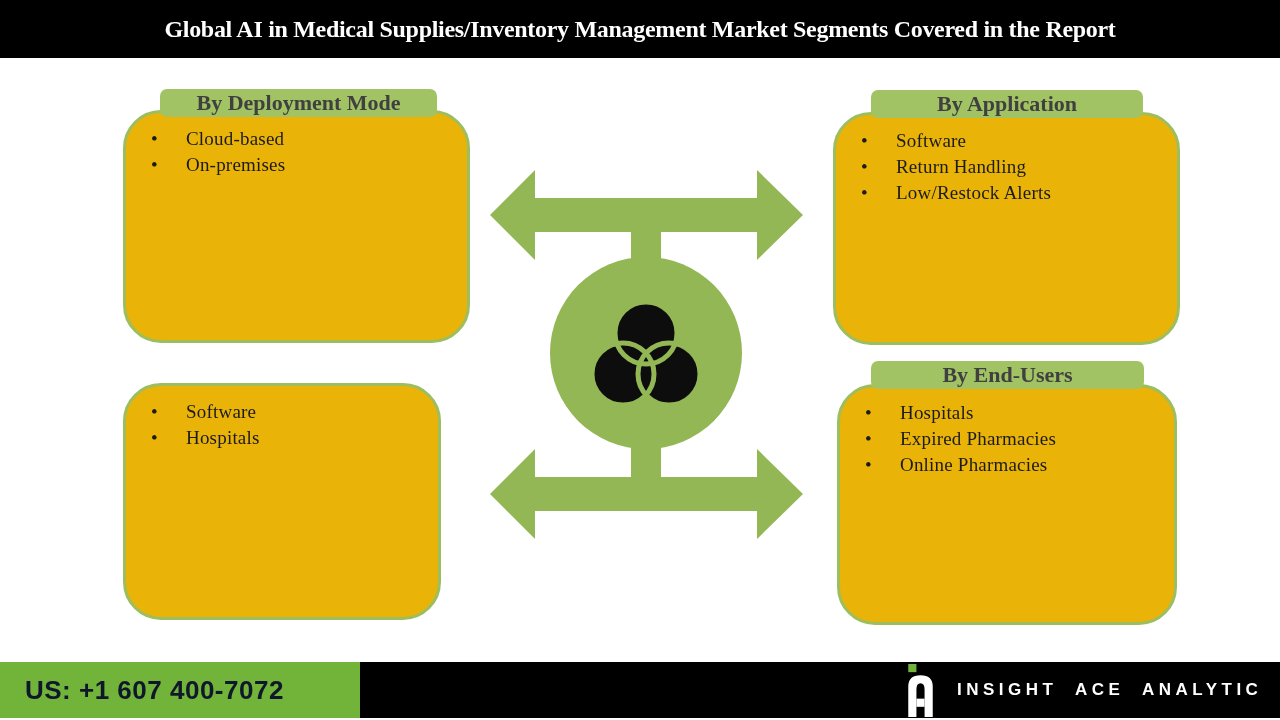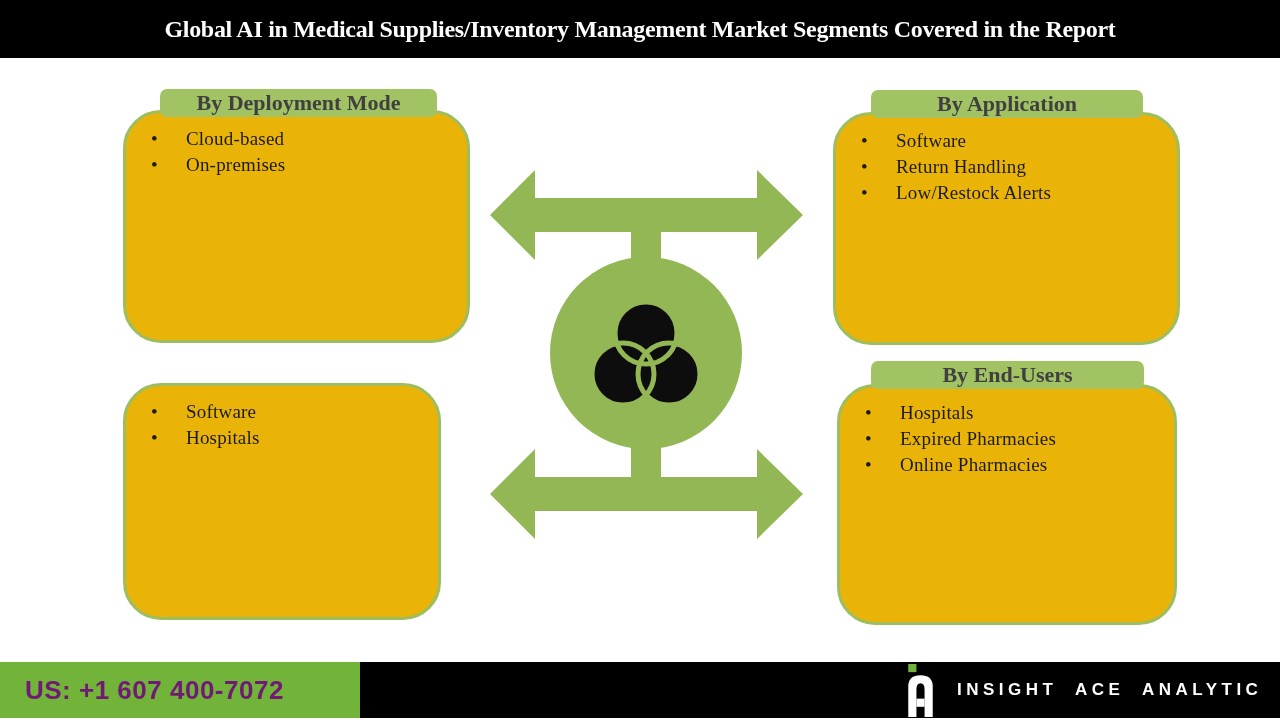--- a/index.html
+++ b/index.html
@@ -59,21 +59,21 @@
   .fill-green{fill:var(--green-shape);}
   .venn-fill{fill:#0d0d0d;}
   .venn-ring{fill:none;stroke:var(--green-shape);stroke-width:5;}
   
   .phone-bar{
     position:absolute;left:0;top:662px;width:360px;height:56px;
     background:var(--green-footer);display:flex;align-items:center;padding-left:25px;
   }
   .phone{
     font-family:"Liberation Sans",sans-serif;font-weight:bold;font-size:26px;
-    color:#701a75;letter-spacing:0.5px;white-space:nowrap;
+    color:#0f172a;letter-spacing:0.5px;white-space:nowrap;
   }
   .brand-bar{
     position:absolute;left:360px;top:662px;width:920px;height:56px;background:#000000;
   }
   .logo{position:absolute;left:545px;top:2px;width:31px;height:53px;}
   .logo-white{fill:#ffffff;}
   .logo-dot{fill:var(--green-footer);}
   .brand{
     position:absolute;left:597px;top:50%;transform:translateY(-50%);
     font-family:"Liberation Sans",sans-serif;font-weight:bold;font-size:17px;

